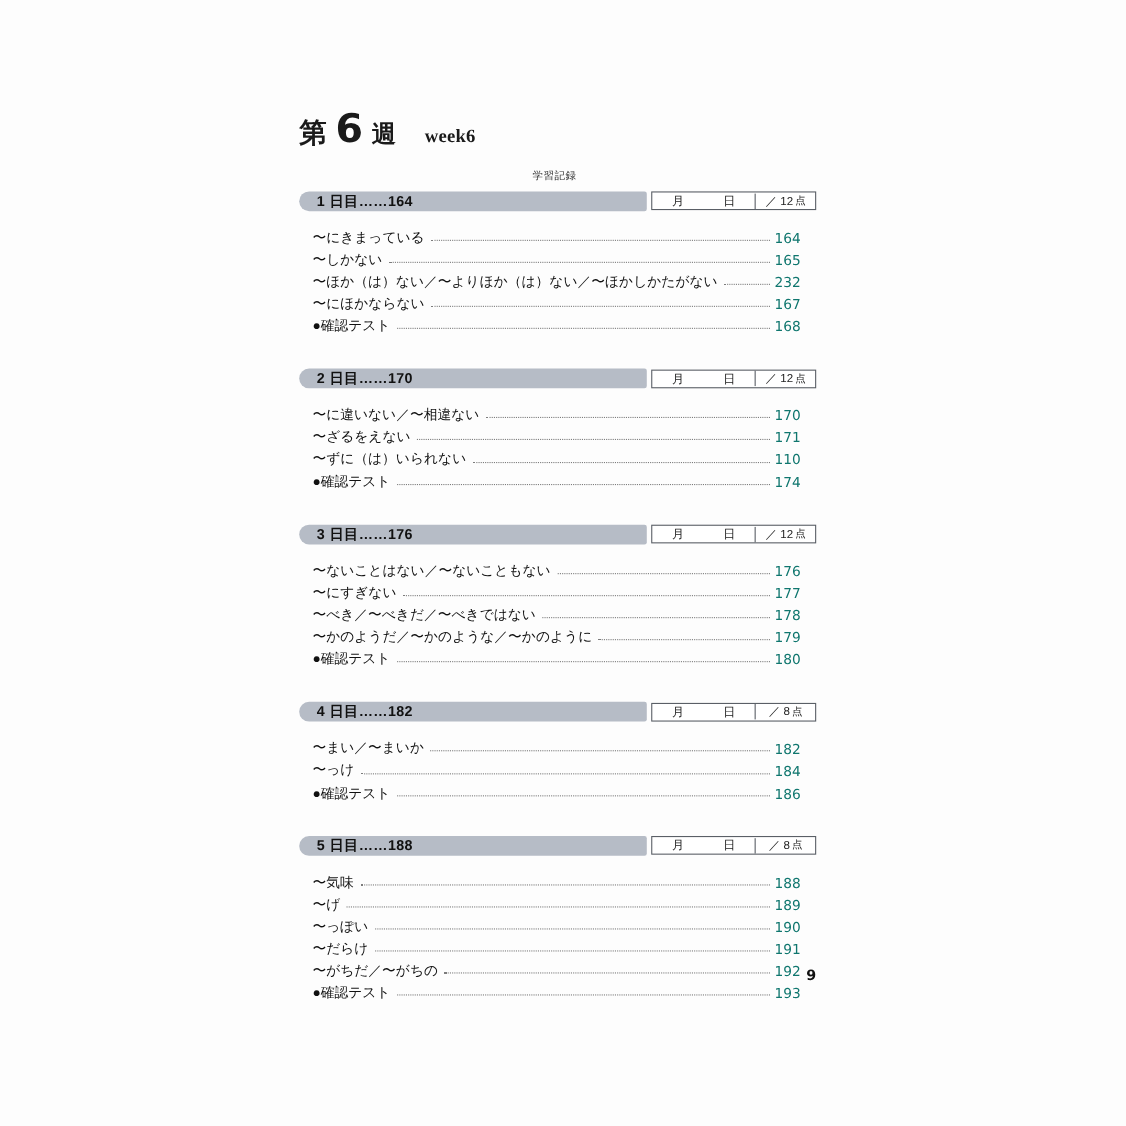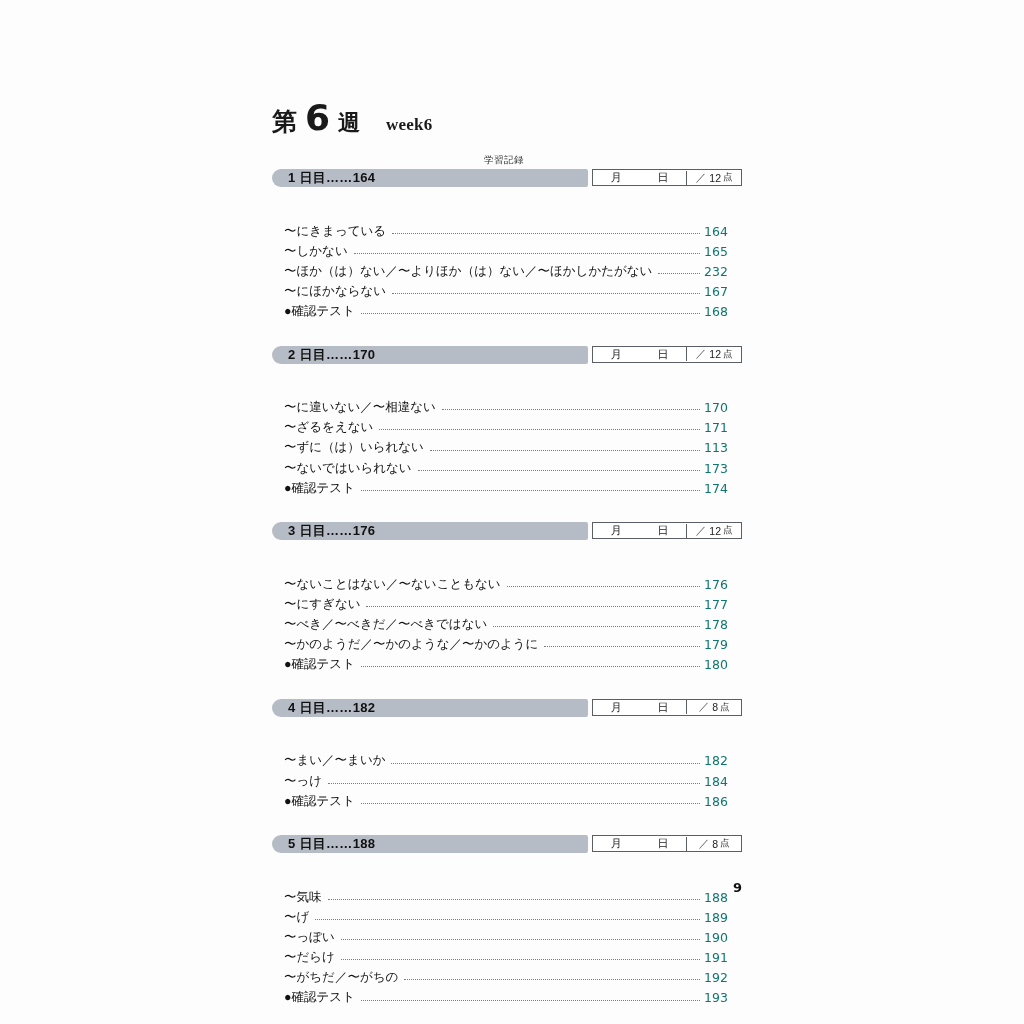--- a/index.html
+++ b/index.html
@@ -66,23 +66,23 @@
     margin-bottom: 2px;
     padding-right: 6px;
     letter-spacing: 0.5px;
   }
 
   
   .day-block { margin-bottom: 4px; }
 
   .day-bar {
     display: flex;
-    align-items: flex-start;
+    align-items: center;
     height: 27px;
-    margin-bottom: 23px;
+    margin-bottom: 8px;
   }
   .day-label {
     flex: 0 0 300px;
     background: #b6bcc6;
     border-radius: 13px 3px 3px 13px;
     display: flex;
     align-items: center;
     padding-left: 16px;
     font-size: 13px;
     font-weight: 700;
@@ -238,26 +238,21 @@
           <span class="pageno">170</span>
         </div>
         <div class="entry">
           <span class="label">〜ざるをえない</span>
           <span class="leader"></span>
           <span class="pageno">171</span>
         </div>
         <div class="entry">
           <span class="label">〜ずに（は）いられない</span>
           <span class="leader"></span>
-          <span class="pageno">113</span>
-        </div>
-        <div class="entry">
-          <span class="label">〜ないではいられない</span>
-          <span class="leader"></span>
-          <span class="pageno">173</span>
+          <span class="pageno">110</span>
         </div>
         <div class="entry">
           <span class="label">
             <span>●確認テスト</span>
           </span>
           <span class="leader"></span>
           <span class="pageno">174</span>
         </div>
       </div>
     </div>

